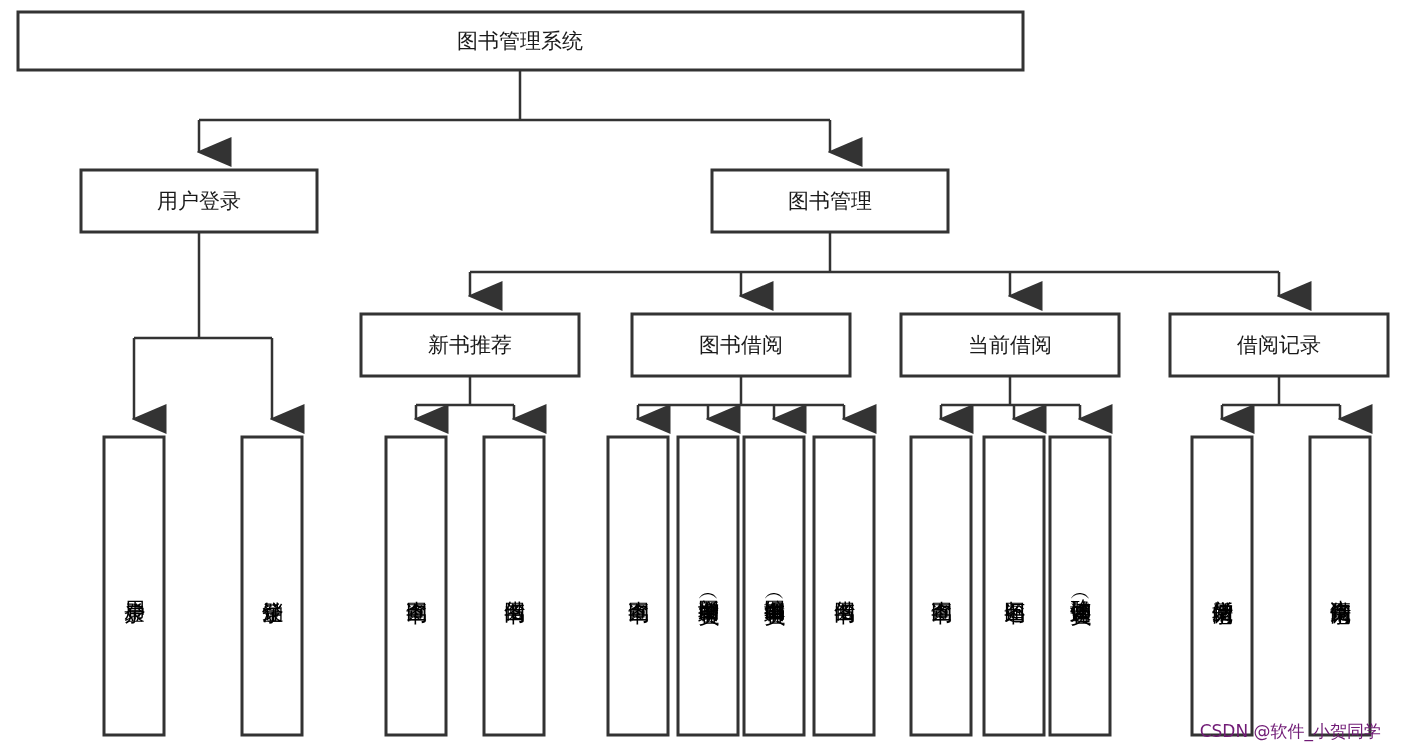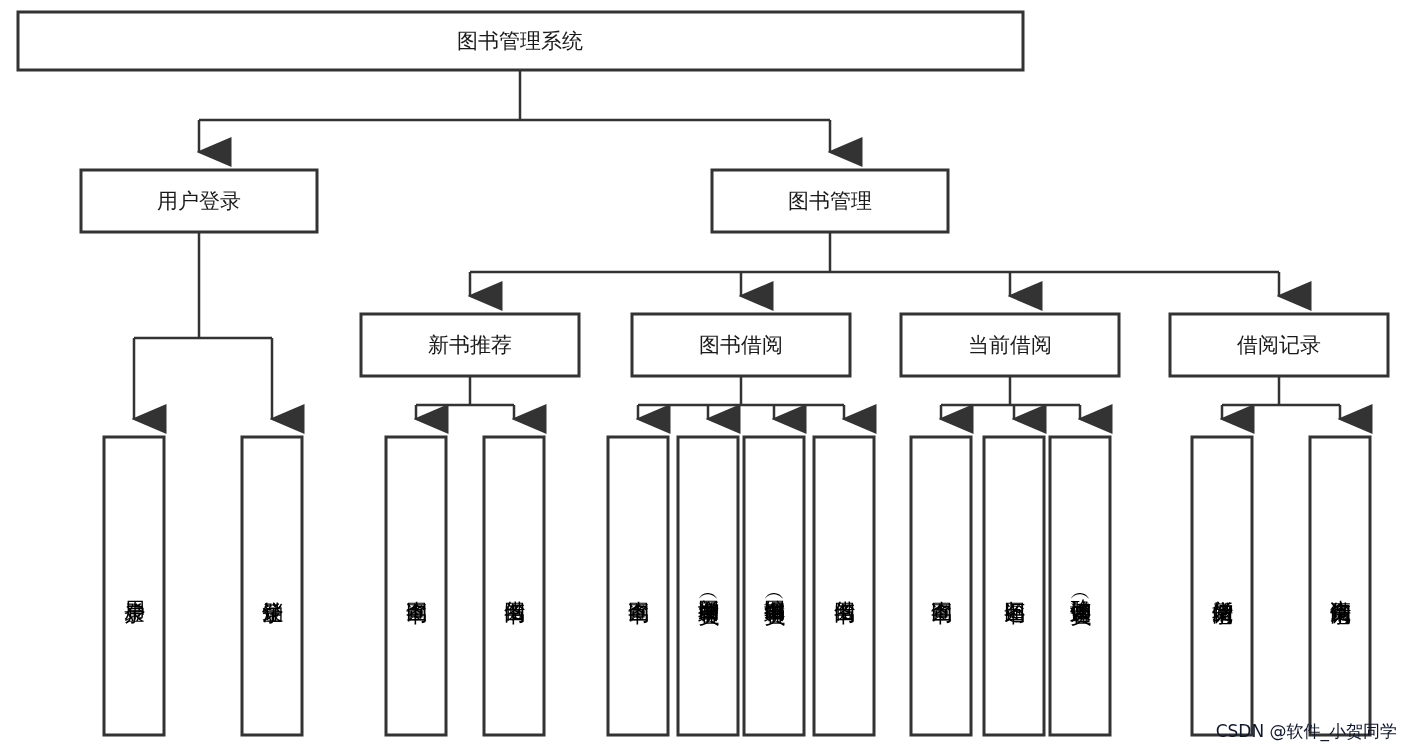--- a/index.html
+++ b/index.html
@@ -56,25 +56,25 @@
   }
   .vlabel-wrap {
     width: 100%;
     height: 100%;
     display: flex;
     align-items: center;
     justify-content: center;
   }
   .watermark {
     position: absolute;
-    right: 8px;
+    right: 24px;
     bottom: 4px;
     font-family: "DejaVu Sans", "Liberation Sans", sans-serif;
     font-size: 17px;
-    color: #0f172a;
+    color: #701a75;
     white-space: nowrap;
     pointer-events: none;
     text-align: right;
   }
 </style>
 </head>
 <body>
 
 <svg id="diagram" viewBox="0 0 1405 747">
   <defs>

